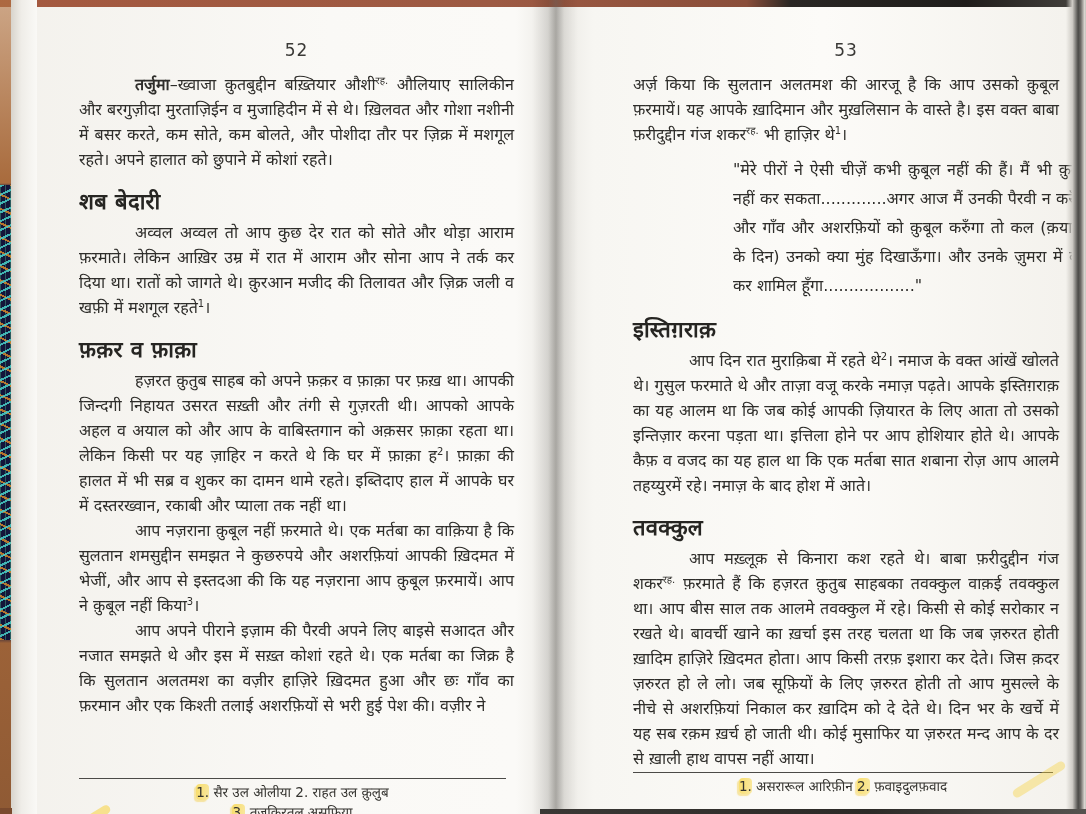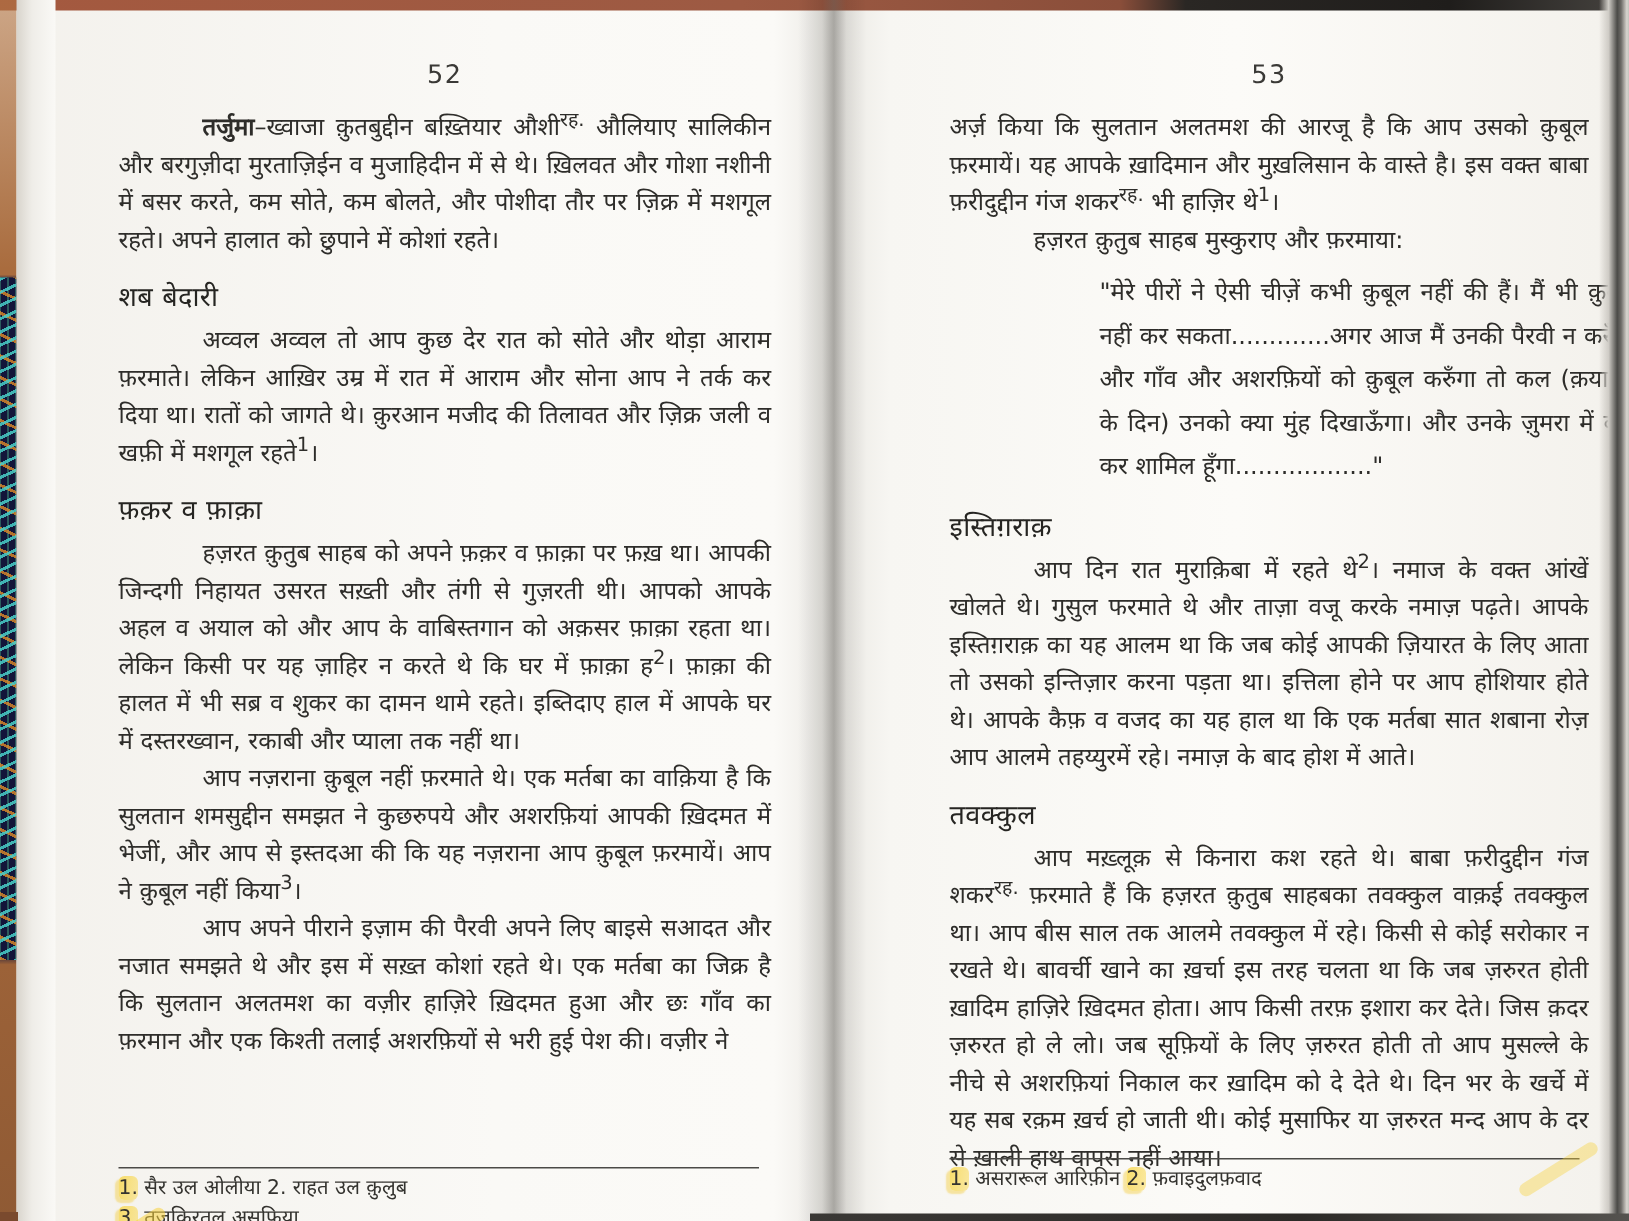--- a/index.html
+++ b/index.html
@@ -63,43 +63,43 @@
     text-align:center;font-size:17px;letter-spacing:1px;color:#3a3936;
     margin-bottom:12px;
   }
   p.body{
     margin:0;
     font-size:16px;line-height:25px;text-align:justify;
     color:#2e2d2a;
   }
   p.body.indent{text-indent:56px;}
   h2.sect{
-    font-size:18px;font-weight:normal;color:#262522;
+    font-size:22px;font-weight:bold;color:#262522;
     margin:13px 0 5px 0;letter-spacing:.3px;
   }
   .r-b{font-weight:bold;}
-  .r-sup{vertical-align:super;font-size:13px;line-height:0;}
+  .r-sup{vertical-align:super;font-size:10px;line-height:0;}
   .r-hl{
     background:linear-gradient(100deg,rgba(248,212,60,.75),rgba(248,212,60,.45));
     border-radius:4px;box-shadow:-2px 2px 1px rgba(245,205,60,.45);
   }
   .speaker-line{margin-top:10px;text-indent:56px;}
   .quote{
     margin:8px 0 0 100px;width:358px;
     font-size:16px;line-height:29px;text-align:justify;color:#2e2d2a;
   }
   .footnotes{
     position:absolute;left:42px;right:26px;
     border-top:1.5px solid #4b4a47;
     font-size:13.5px;line-height:20px;color:#34332f;
     padding-top:3px;
   }
   #left-page .footnotes{bottom:32px;}
   #right-page .footnotes{bottom:58px;left:22px;right:36px;}
-  .fn-line{margin:0;}
+  .fn-line{margin:0;text-align:center;}
   .swoosh{
     position:absolute;width:46px;height:9px;border-radius:6px;
     background:rgba(247,210,60,.55);transform:rotate(-32deg);
   }
 </style>
 </head>
 <body>
 
 <div id="scan">
 
@@ -126,21 +126,20 @@
       <div class="swoosh" style="left:30px;bottom:30px;"></div>
     </div>
   </div>
 
   <div class="gutter"></div>
 
   <div class="page" id="right-page">
     <div class="page-inner">
       <div class="pagenum">53</div>
       <p class="body"><span>अर्ज़ किया कि सुलतान अलतमश की आरजू है कि आप उसको क़ुबूल फ़रमायें। यह आपके ख़ादिमान और मुख़लिसान के वास्ते है। इस वक्त बाबा फ़रीदुद्दीन गंज शकर</span><span class="r-sup">रह.</span><span> भी हाज़िर थे</span><span class="r-sup">1</span><span>।</span></p>
-      <p class="body speaker-line">हज़रत क़ुतुब साहब मुस्कुराए और फ़रमाया:</p>
       <p class="quote">"मेरे पीरों ने ऐसी चीज़ें कभी क़ुबूल नहीं की हैं। मैं भी क़ुबूल नहीं कर सकता.............अगर आज मैं उनकी पैरवी न करुँगा और गाँव और अशरफ़ियों को क़ुबूल करुँगा तो कल (क़यामत के दिन) उनको क्या मुंह दिखाऊँगा। और उनके ज़ुमरा में क्यों कर शामिल हूँगा.................."</p>
       <h2 class="sect">इस्तिग़राक़</h2>
       <p class="body indent"><span>आप दिन रात मुराक़िबा में रहते थे</span><span class="r-sup">2</span><span>। नमाज के वक्त आंखें खोलते थे। गुसुल फरमाते थे और ताज़ा वजू करके नमाज़ पढ़ते। आपके इस्तिग़राक़ का यह आलम था कि जब कोई आपकी ज़ियारत के लिए आता तो उसको इन्तिज़ार करना पड़ता था। इत्तिला होने पर आप होशियार होते थे। आपके कैफ़ व वजद का यह हाल था कि एक मर्तबा सात शबाना रोज़ आप आलमे तहय्युरमें रहे। नमाज़ के बाद होश में आते।</span></p>
       <h2 class="sect">तवक्कुल</h2>
       <p class="body indent"><span>आप मख़्लूक़ से किनारा कश रहते थे। बाबा फ़रीदुद्दीन गंज शकर</span><span class="r-sup">रह.</span><span> फ़रमाते हैं कि हज़रत क़ुतुब साहबका तवक्कुल वाक़ई तवक्कुल था। आप बीस साल तक आलमे तवक्कुल में रहे। किसी से कोई सरोकार न रखते थे। बावर्ची खाने का ख़र्चा इस तरह चलता था कि जब ज़रुरत होती ख़ादिम हाज़िरे ख़िदमत होता। आप किसी तरफ़ इशारा कर देते। जिस क़दर ज़रुरत हो ले लो। जब सूफ़ियों के लिए ज़रुरत होती तो आप मुसल्ले के नीचे से अशरफ़ियां निकाल कर ख़ादिम को दे देते थे। दिन भर के खर्चे में यह सब रक़म ख़र्च हो जाती थी। कोई मुसाफिर या ज़रुरत मन्द आप के दर से ख़ाली हाथ वापस नहीं आया।</span></p>
       <div class="footnotes">
         <p class="fn-line"><span class="r-hl">1.</span><span> असरारूल आरिफ़ीन  </span><span class="r-hl">2.</span><span> फ़वाइदुलफ़वाद</span></p>
       </div>
       <div class="swoosh" style="right:20px;bottom:70px;width:60px;background:rgba(247,210,60,.4);"></div>
     </div>

